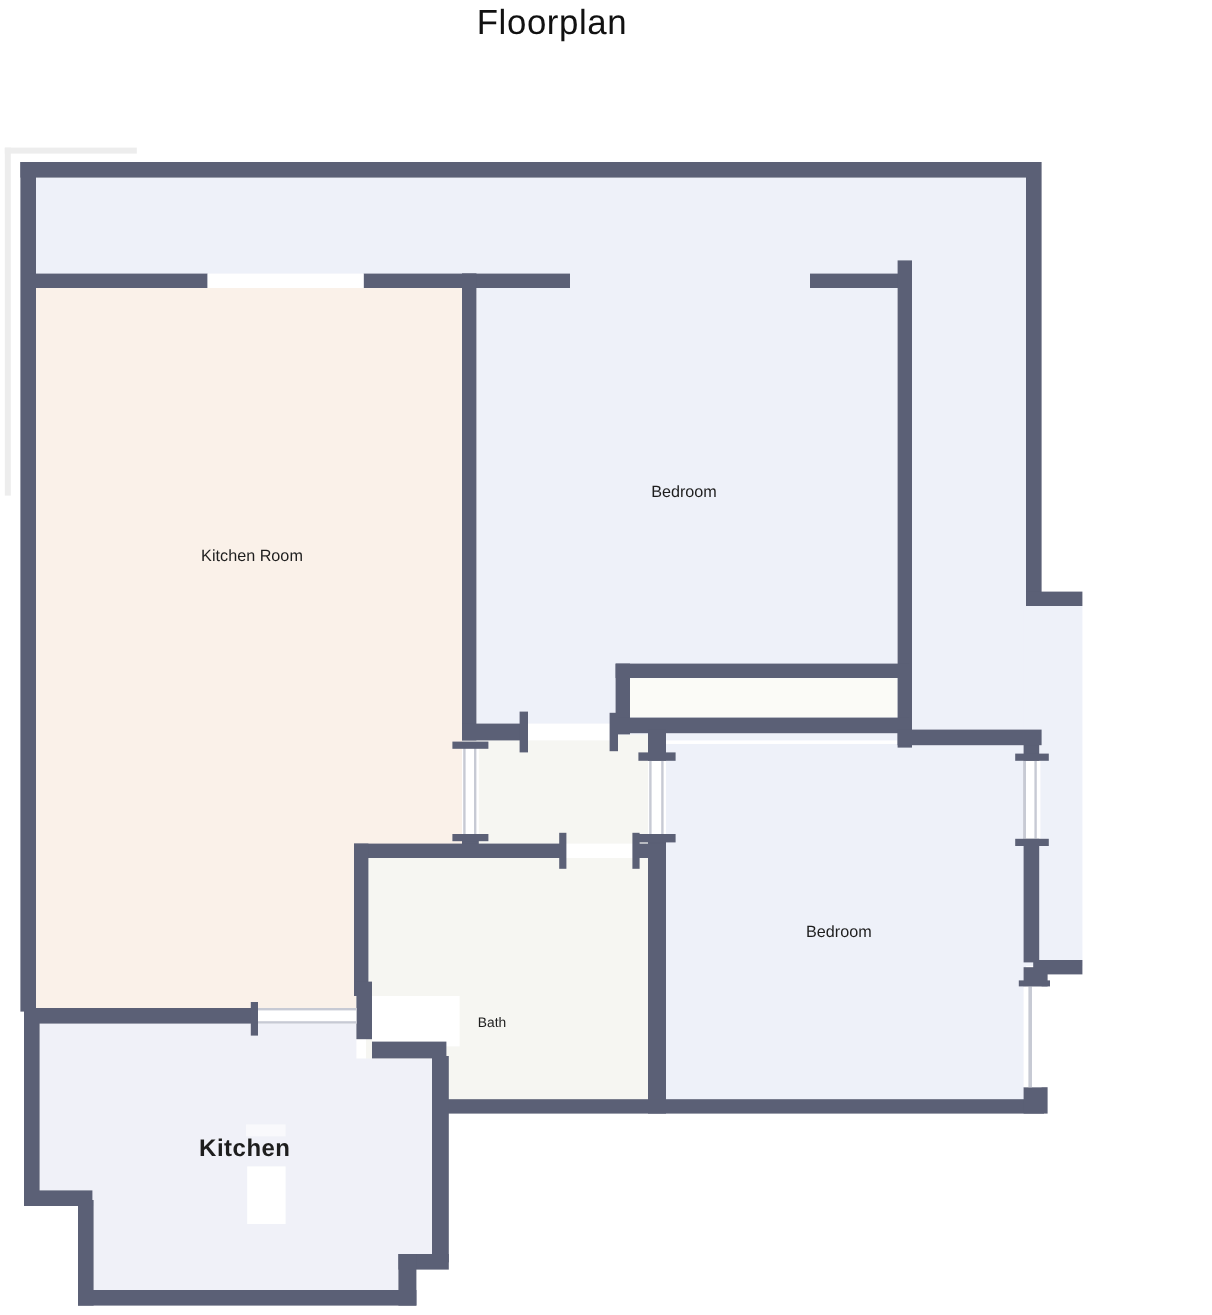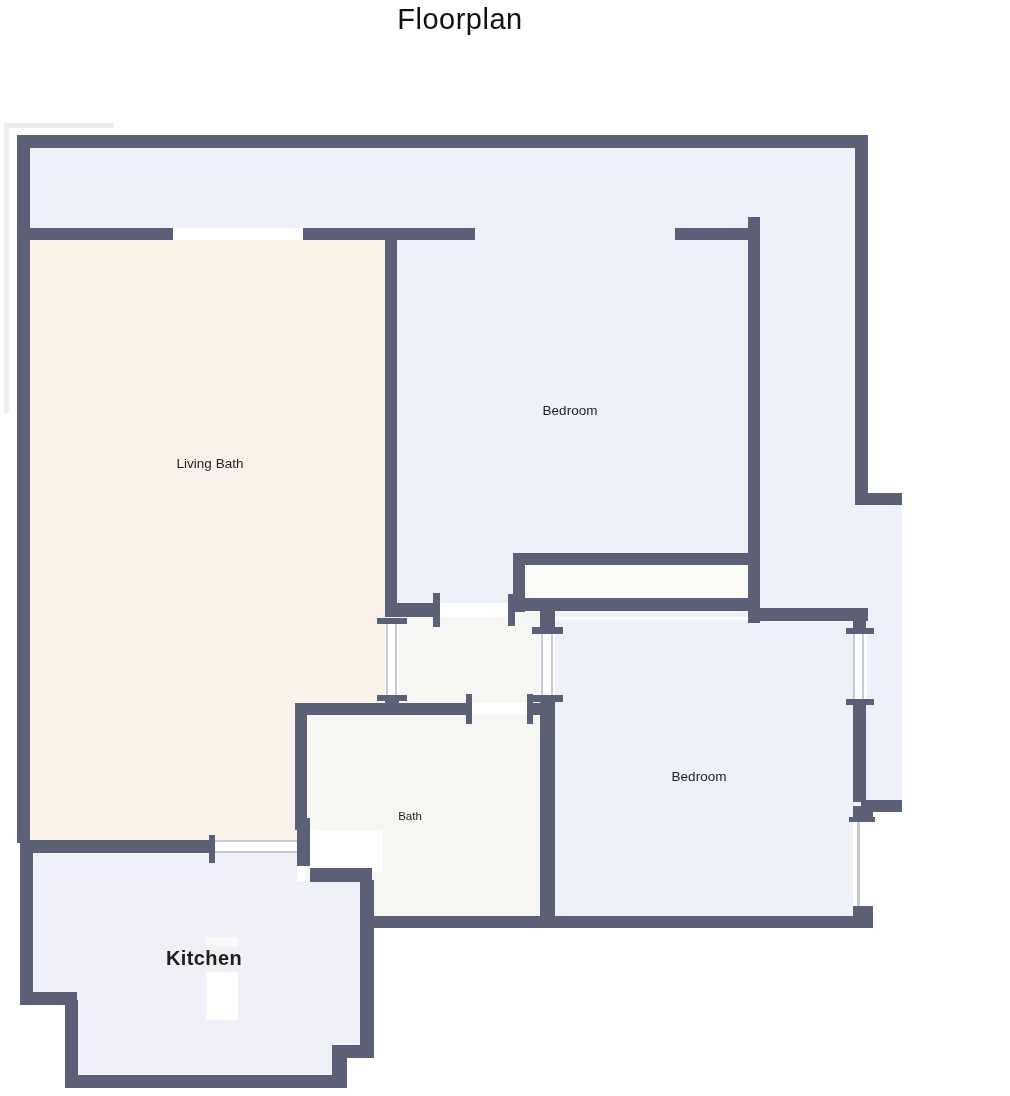--- a/index.html
+++ b/index.html
@@ -8,21 +8,21 @@
     font-family:"Liberation Sans","DejaVu Sans",sans-serif;overflow:hidden;
   }
   .title{
     position:absolute;top:3px;left:340px;width:240px;text-align:center;
     font-size:29px;font-weight:400;color:#111;letter-spacing:.5px;
   }
   .room-label{
     position:absolute;transform:translate(-50%,-50%);
     color:var(--label-text,#1e1e1e);font-size:13.5px;white-space:nowrap;
   }
-  .room-label.small{font-size:11.5px;}
+  .room-label.small{font-size:11.5px;margin-top:37px;}
   .room-label.big{font-size:20px;font-weight:700;letter-spacing:.4px;}
   svg{position:absolute;top:0;left:0;}
   .wall{fill:var(--wall,#5b6076);}
   .blue{fill:var(--room-blue,#eef1f9);}
   .peach{fill:var(--living-room,#faf1e9);}
   .bathf{fill:var(--bath,#f6f6f2);}
   .kitf{fill:var(--kitchen,#f0f1f8);}
   .closetf{fill:var(--closet,#fbfbf7);}
   .open{fill:var(--opening,#ffffff);}
   .winline{fill:var(--window-line,#c7cad4);}
@@ -167,18 +167,18 @@
       </g>
 
       <g>
         <rect class="open" x="853" y="822" width="15" height="84"></rect>
         <rect class="winline" x="857" y="822" width="3" height="84"></rect>
         <rect class="wall" x="849" y="817" width="26" height="5"></rect>
       </g>
     </g>
   </svg>
 
-  <div class="room-label" style="left:210px;top:463px;">Living Bath</div>
+  <div class="room-label" style="left:210px;top:463px;">Kitchen Room</div>
   <div class="room-label" style="left:570px;top:410px;">Bedroom</div>
   <div class="room-label" style="left:699px;top:776px;">Bedroom</div>
   <div class="room-label small" style="left:410px;top:816px;">Bath</div>
   <div class="room-label big" style="left:204px;top:958px;">Kitchen</div>
 </div>
 
 </body></html>

